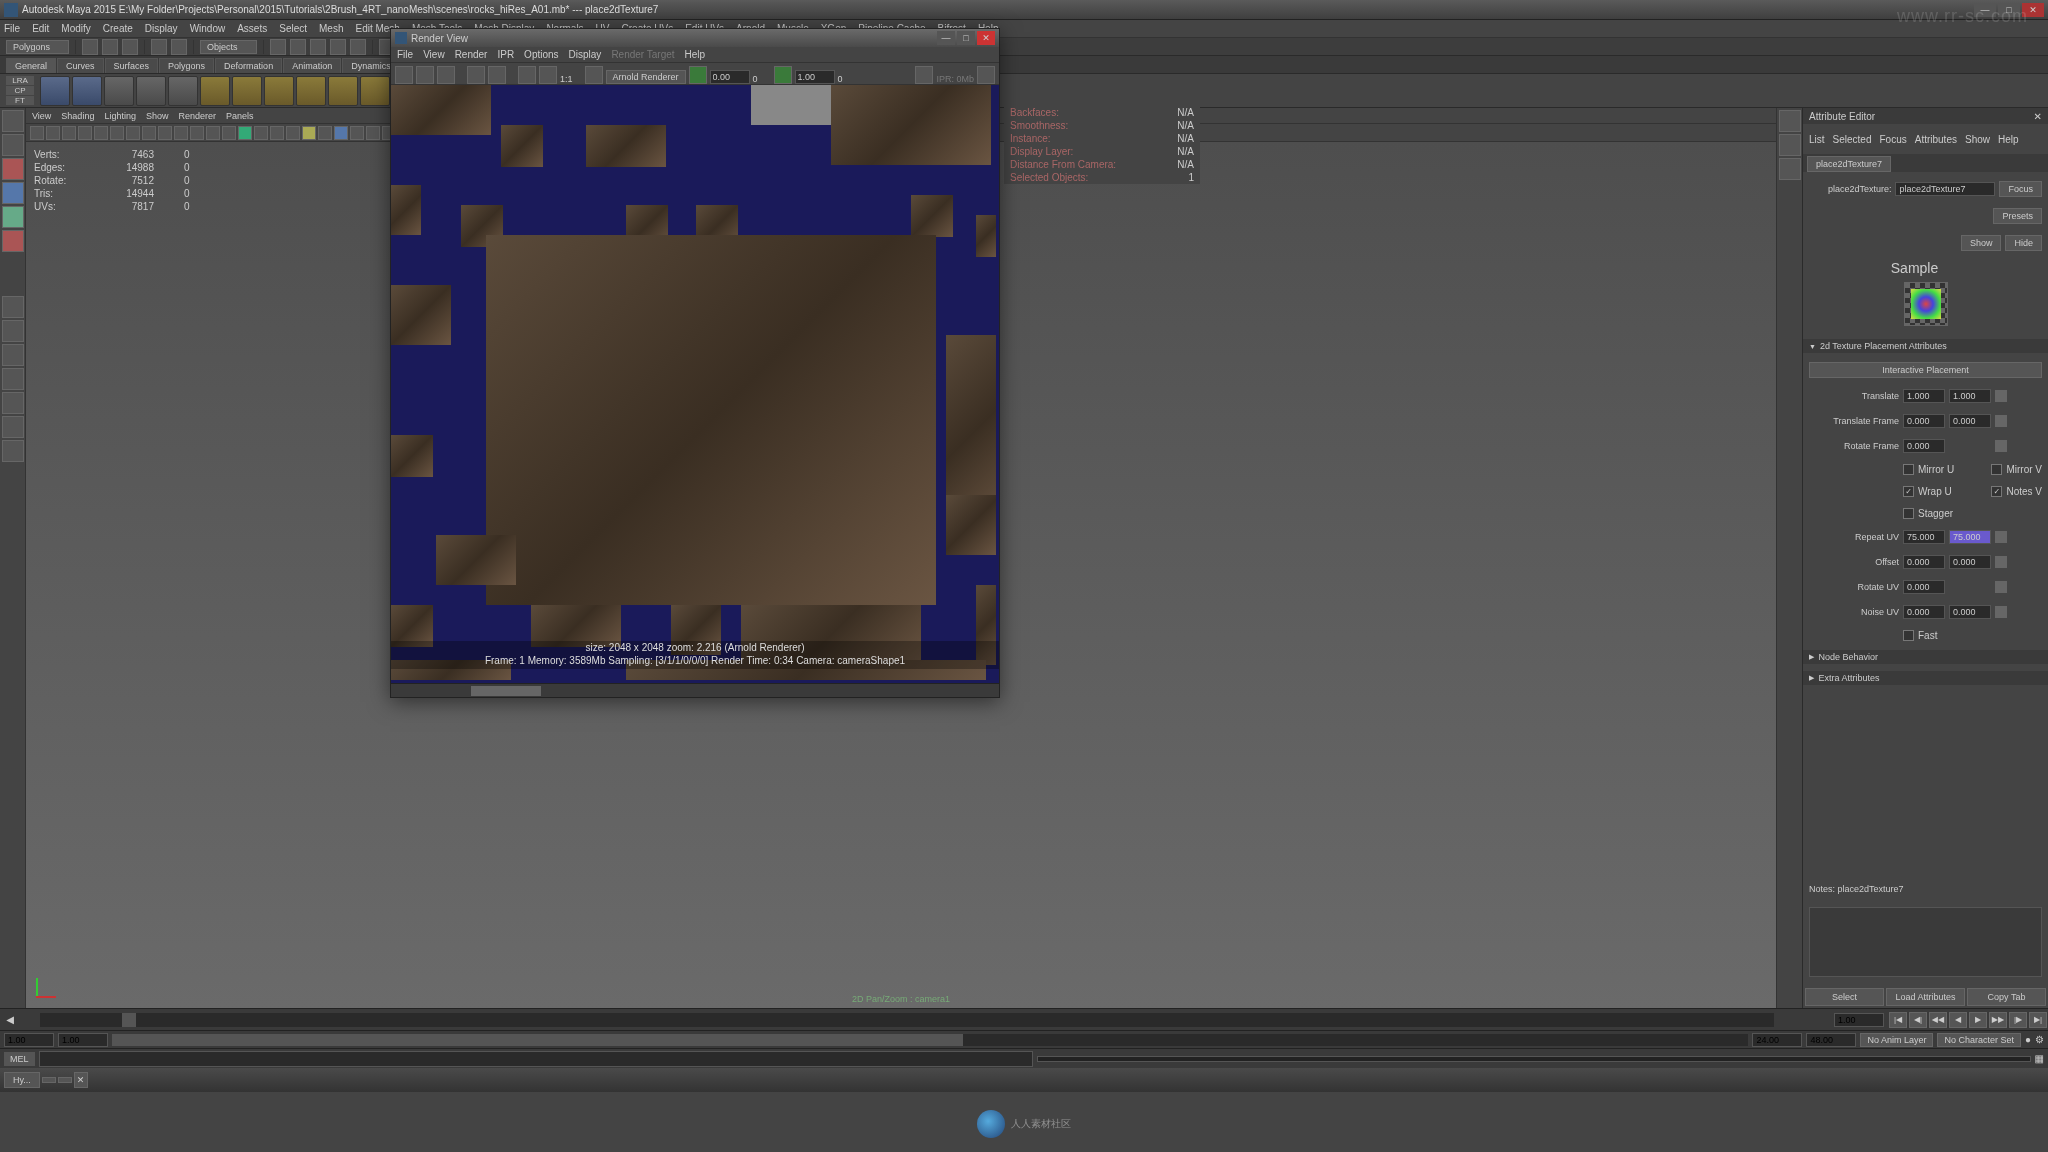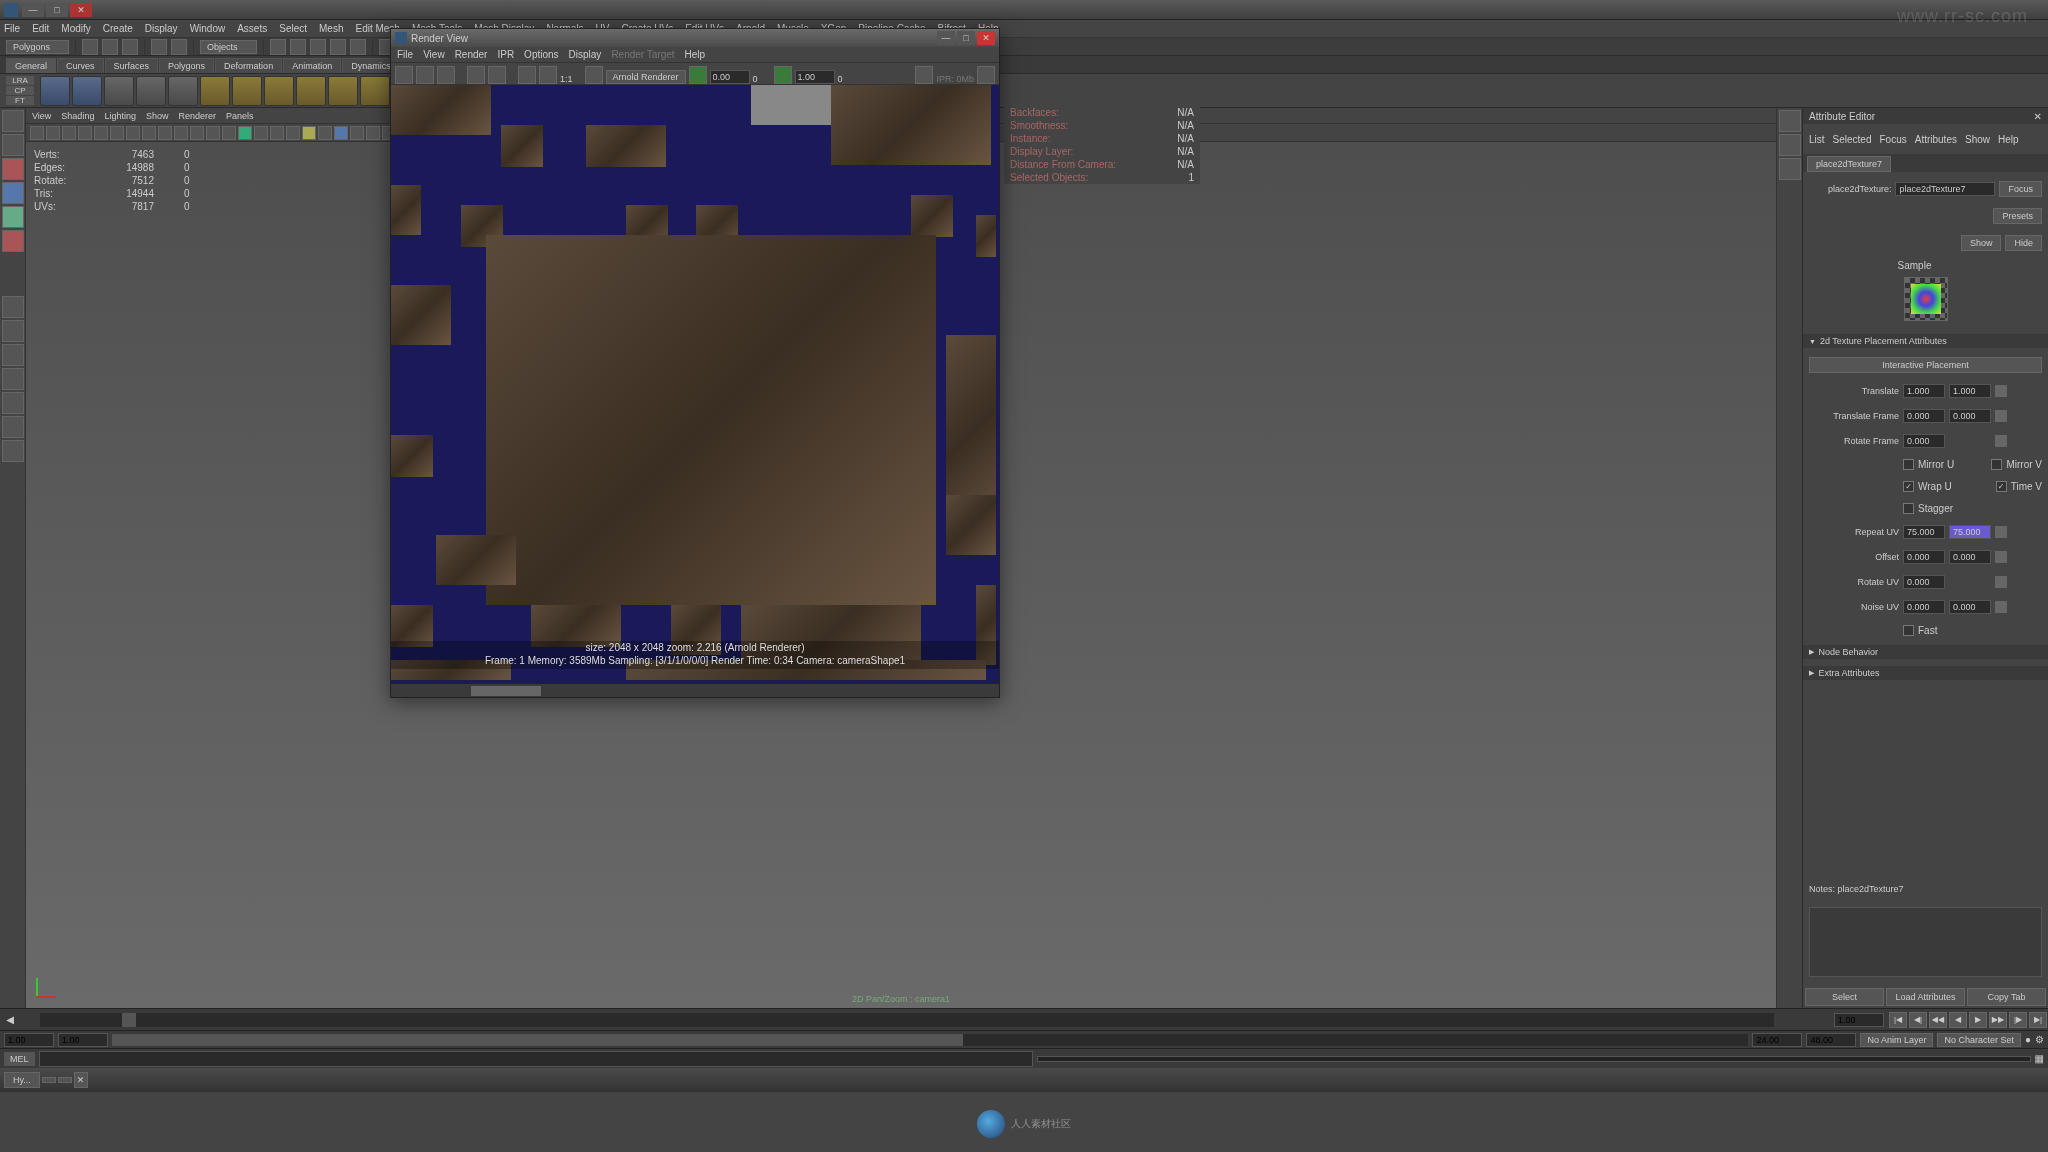--- a/index.html
+++ b/index.html
@@ -132,20 +132,21 @@
 
 .watermark { position:absolute; right:20px; top:6px; font-size:18px; color:rgba(255,255,255,.15); letter-spacing:1px; pointer-events:none;}
 .logo { position:absolute; left:50%; bottom:14px; transform:translateX(-50%); display:flex; align-items:center; gap:6px; pointer-events:none; color:rgba(255,255,255,.4); font-size:16px;}
 .logo .circ{width:28px;height:28px;border-radius:50%;background:radial-gradient(circle at 40% 40%,#5ad,#247);}
 </style>
 </head>
 <body>
 
 <div class="titlebar">
   <div class="icon"></div>
+  <div class="title">Autodesk Maya 2015   E:\My Folder\Projects\Personal\2015\Tutorials\2Brush_4RT_nanoMesh\scenes\rocks_hiRes_A01.mb*   ---   place2dTexture7</div>
   <div class="winbtns">
     <div class="winbtn">—</div>
     <div class="winbtn">□</div>
     <div class="winbtn close">✕</div>
   </div>
 </div>
 
 <div class="menubar">
   <span>File</span>
   <span>Edit</span>
@@ -344,21 +345,21 @@
       <div class="btn" style="flex:0 0 40px">Focus</div>
     </div>
     <div class="aerow" style="justify-content:flex-end">
       <div class="btn" style="flex:0 0 44px">Presets</div>
     </div>
     <div class="aerow" style="justify-content:flex-end">
       <div class="btn" style="flex:0 0 34px">Show</div>
       <div class="btn" style="flex:0 0 34px">Hide</div>
     </div>
     <div style="text-align:center">
-      <span style="font-size:10px;margin-right:22px">Sample</span>
+      <span style="font-size:14px;margin-right:22px">Sample</span>
       <div class="swatch"></div>
     </div>
     <div class="section">2d Texture Placement Attributes</div>
     <div class="aerow">
         <div class="btn">Interactive Placement</div>
       </div>
     <div class="aerow">
         <label>Translate</label>
         <input value="1.000" style="">
         <input value="1.000" style="">
@@ -383,21 +384,21 @@
         <div style="flex:1"></div>
         <div class="chk"></div>
         <span>Mirror V</span>
       </div>
     <div class="aerow">
         <label></label>
         <div class="chk on"></div>
         <span>Wrap U</span>
         <div style="flex:1"></div>
         <div class="chk on"></div>
-        <span>Time V</span>
+        <span>Notes V</span>
       </div>
     <div class="aerow">
         <label></label>
         <div class="chk"></div>
         <span>Stagger</span>
       </div>
     <div class="aerow">
         <label>Repeat UV</label>
         <input value="75.000" style="">
         <input class="sel" value="75.000" style="">

